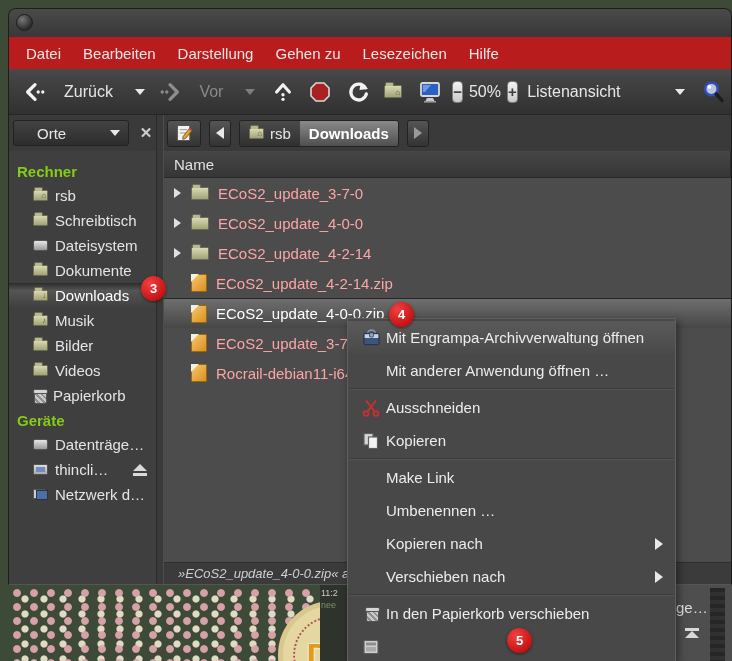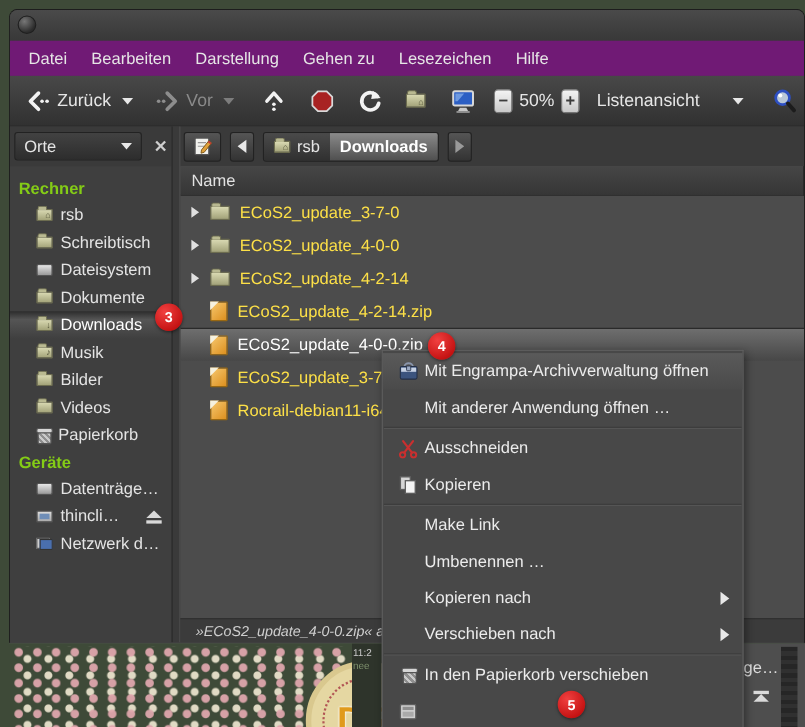--- a/index.html
+++ b/index.html
@@ -50,46 +50,46 @@
     position:absolute; left:8px; top:8px; width:724px; height:577px; z-index:10;
     background:#3c3c3c; border:1px solid #1d1d1d; border-bottom:1px solid #555;
     border-radius:8px 8px 0 0; overflow:hidden;
   }
   .titlebar { position:absolute; left:0; top:0; right:0; height:28px;
     background:linear-gradient(#4a4a4a,#383838); }
   .title-knob { position:absolute; left:7px; top:5px; width:17px; height:17px;
     border-radius:50%; background:radial-gradient(circle at 35% 30%, #777, #2c2c2c 70%);
     border:1px solid #1f1f1f; }
   .menubar { position:absolute; left:0; top:28px; right:0; height:32px;
-    background:#701a75; display:flex; align-items:center; padding-left:6px; }
+    background:#b91c1c; display:flex; align-items:center; padding-left:6px; }
   .menubar .mitem { padding:5px 11px; cursor:default; }
 
   .toolbar { position:absolute; left:0; top:60px; right:0; height:46px;
     background:linear-gradient(#484848,#313131); border-bottom:1px solid #262626;
     display:flex; align-items:center; padding-left:10px; }
-  .tbtn { display:flex; align-items:center; gap:6px; padding:4px 5px; border-radius:3px; }
+  .tbtn { display:flex; align-items:center; gap:18px; padding:4px 5px; border-radius:3px; }
   .tbtn .lbl { font-size:16px; }
   .disabled .lbl { color:#8a8a8a; }
   .caret-down { width:0; height:0; border-left:5px solid transparent;
     border-right:5px solid transparent; border-top:6px solid #e8e8e8; margin-left:4px; }
   .caret-down.dim { border-top-color:#7d7d7d; }
   .zoom-btn { width:22px; height:22px; border-radius:4px;
     background:linear-gradient(#f4f4f4,#c9c9c9); border:1px solid #7e7e7e;
     color:#3c3c3c; font-weight:bold; font-size:15px; display:flex;
     align-items:center; justify-content:center; line-height:1; }
   .zoom-label { margin:0 6px; font-size:16px; }
   .sp { width:14px; } .sp-l { width:20px; }
 
   
   .locationbar { position:absolute; left:0; top:106px; right:0; height:36px;
     background:#3a3a3a; display:flex; align-items:center; }
   .places-combo { position:absolute; left:4px; top:5px; width:116px; height:26px;
     background:linear-gradient(#424242,#2d2d2d); border:1px solid #222; border-radius:3px;
     display:flex; align-items:center; padding:0 8px; }
-  .places-combo .lbl { flex:1; }
+  .places-combo .lbl { flex:1;margin-left:15px; }
   .close-x { position:absolute; left:126px; top:7px; width:22px; height:22px;
     display:flex; align-items:center; justify-content:center; color:#cfcfcf;
     font-size:15px; font-weight:bold; }
   .crumbbar { position:absolute; left:158px; top:4px; height:28px; display:flex;
     align-items:center; gap:8px; }
   .sq-btn { height:27px; border-radius:3px; background:linear-gradient(#555,#333);
     border:1px solid #222; display:flex; align-items:center; justify-content:center;
     padding:0 6px; }
   .arrow-left-t { width:0; height:0; border-top:6px solid transparent;
     border-bottom:6px solid transparent; border-right:8px solid #e8e8e8; }
@@ -112,21 +112,21 @@
     padding-left:24px; color:#e4e4e4; position:relative; }
   .side-item.selected { background:linear-gradient(#2c2c2c,#555 30%,#3f3f3f);
     color:#fff; }
   .side-item .grow { flex:1; }
   .main { position:absolute; left:155px; top:142px; right:0; bottom:22px;
     background:#4c4c4c; overflow:hidden; }
   .list-header { height:27px; background:linear-gradient(#464646,#363636);
     border-bottom:1px solid #2a2a2a; border-right:1px solid #2a2a2a;
     display:flex; align-items:center; padding-left:10px; color:#e2e2e2; }
   .file-row { height:30px; display:flex; align-items:center; gap:9px;
-    padding-left:8px; color:#fde047; position:relative; }
+    padding-left:8px; color:#fca5a5; position:relative; }
   .file-row.selected { background:linear-gradient(#6e6e6e,#474747);
     border-top:1px solid #262626; color:#fff; }
   .expander { width:10px; display:flex; justify-content:center; }
   .exp-tri { width:0; height:0; border-left:7px solid #e0e0e0;
     border-top:5px solid transparent; border-bottom:5px solid transparent; }
   .statusbar { position:absolute; left:155px; right:0; bottom:0; height:22px;
     background:#3b3b3b; border-top:1px solid #2e2e2e; display:flex;
     align-items:center; padding-left:14px; }
   .status-text { font-style:italic; font-size:13px; color:#cfcfcf; }
 

